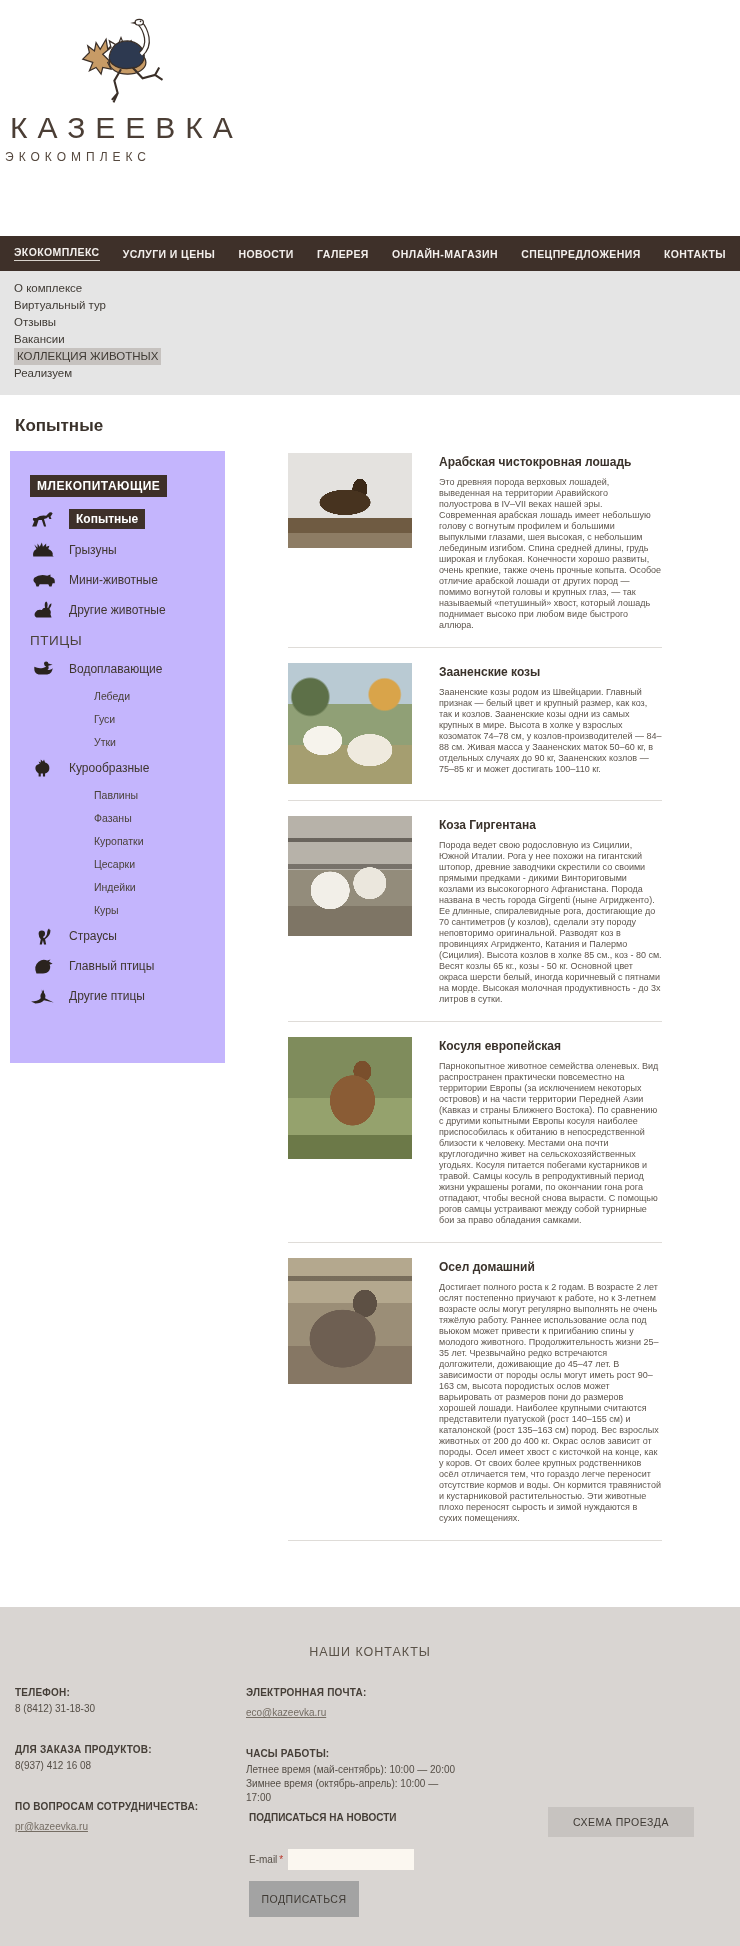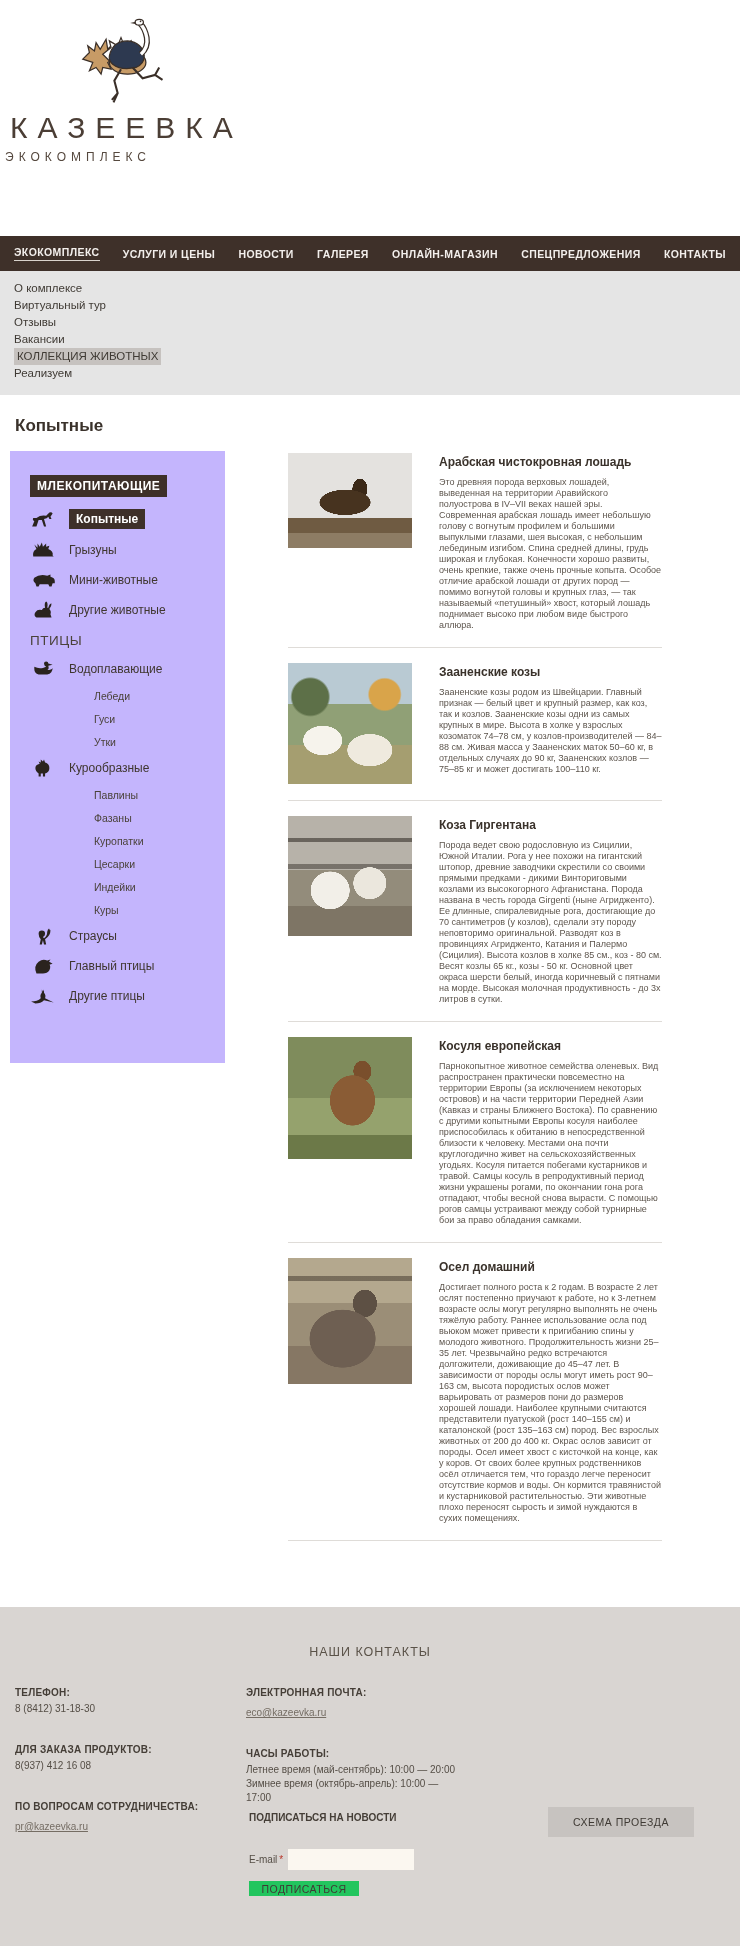--- a/index.html
+++ b/index.html
@@ -119,21 +119,21 @@
   .soc { width:38px; height:38px; cursor:pointer; color:#38302a; }
   .soc-circle { border:3px solid #38302a; border-radius:50%;
     display:flex; align-items:center; justify-content:center;
     font-weight:bold; font-size:18px; }
   .subscribe { position:absolute; left:249px; top:205px; }
   .sub-heading { font-size:10px; font-weight:bold; color:#453e37; margin-bottom:26px; }
   .email-row { display:flex; align-items:center; }
   .email-label { font-size:10px; color:#554e46; }
   .req { color:#b8362a; margin:0 5px 0 2px; font-size:10px; }
   .email-input { width:126px; height:21px; border:none; background:#fbf7f0; font-family:inherit; font-size:10px; padding:0 5px; }
-  .sub-btn { margin-top:11px; width:110px; height:15px; background:#22c55e; border:none; cursor:pointer;
+  .sub-btn { margin-top:11px; width:110px; height:36px; background:#a3a3a3; border:none; cursor:pointer;
     font-family:inherit; font-size:10.5px; color:#3f3a34; letter-spacing:.5px; }
   .f-map-btn { position:absolute; left:548px; top:200px; }
 </style>
 </head>
 <body>
 
 <div class="page">
 
   <header>
     <div class="logo">

